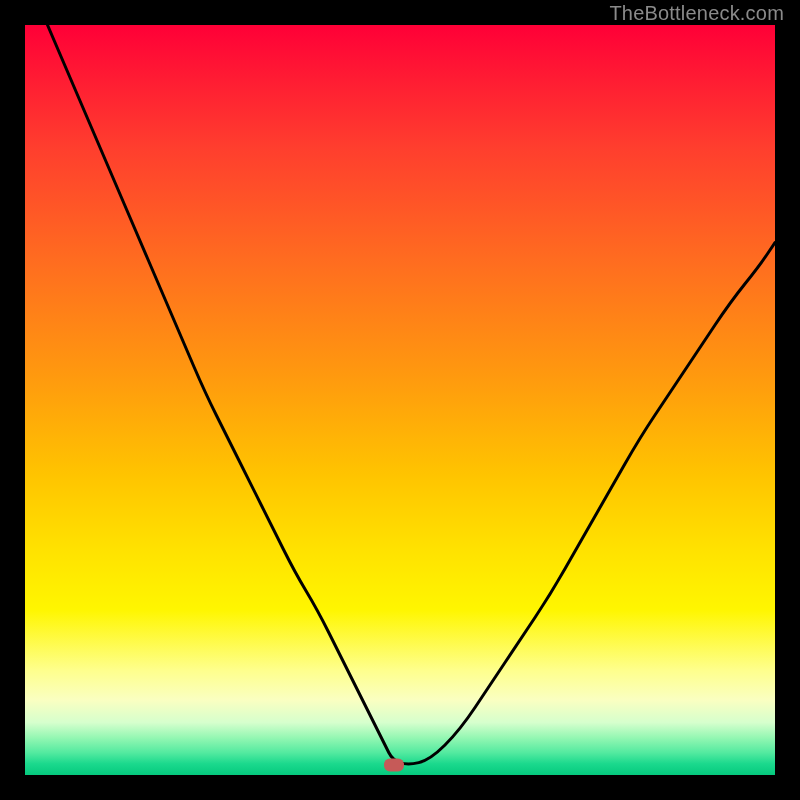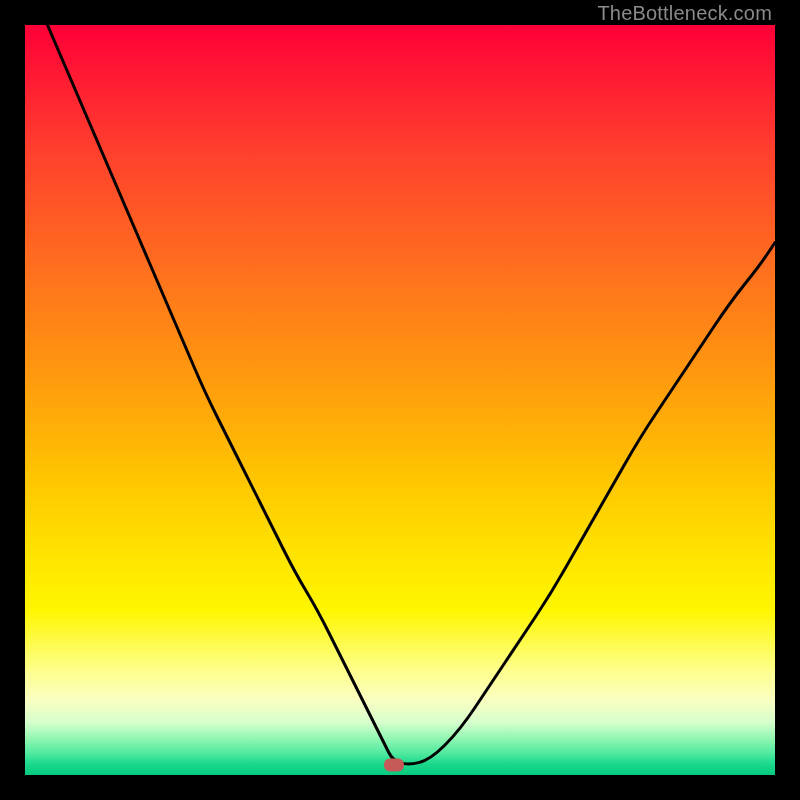--- a/index.html
+++ b/index.html
@@ -53,21 +53,21 @@
     position: absolute;
     width: 20px;
     height: 13px;
     border-radius: 6px;
     background: #c65a58;
     transform: translate(-50%, -50%);
   }
   .watermark {
     position: absolute;
     top: 2px;
-    right: 28px;
+    right: 16px;
     color: #8a8a8a;
     font-size: 20px;
     font-weight: 500;
     letter-spacing: 0.2px;
   }
 </style>
 </head>
 <body>
 
 <div class="frame">

